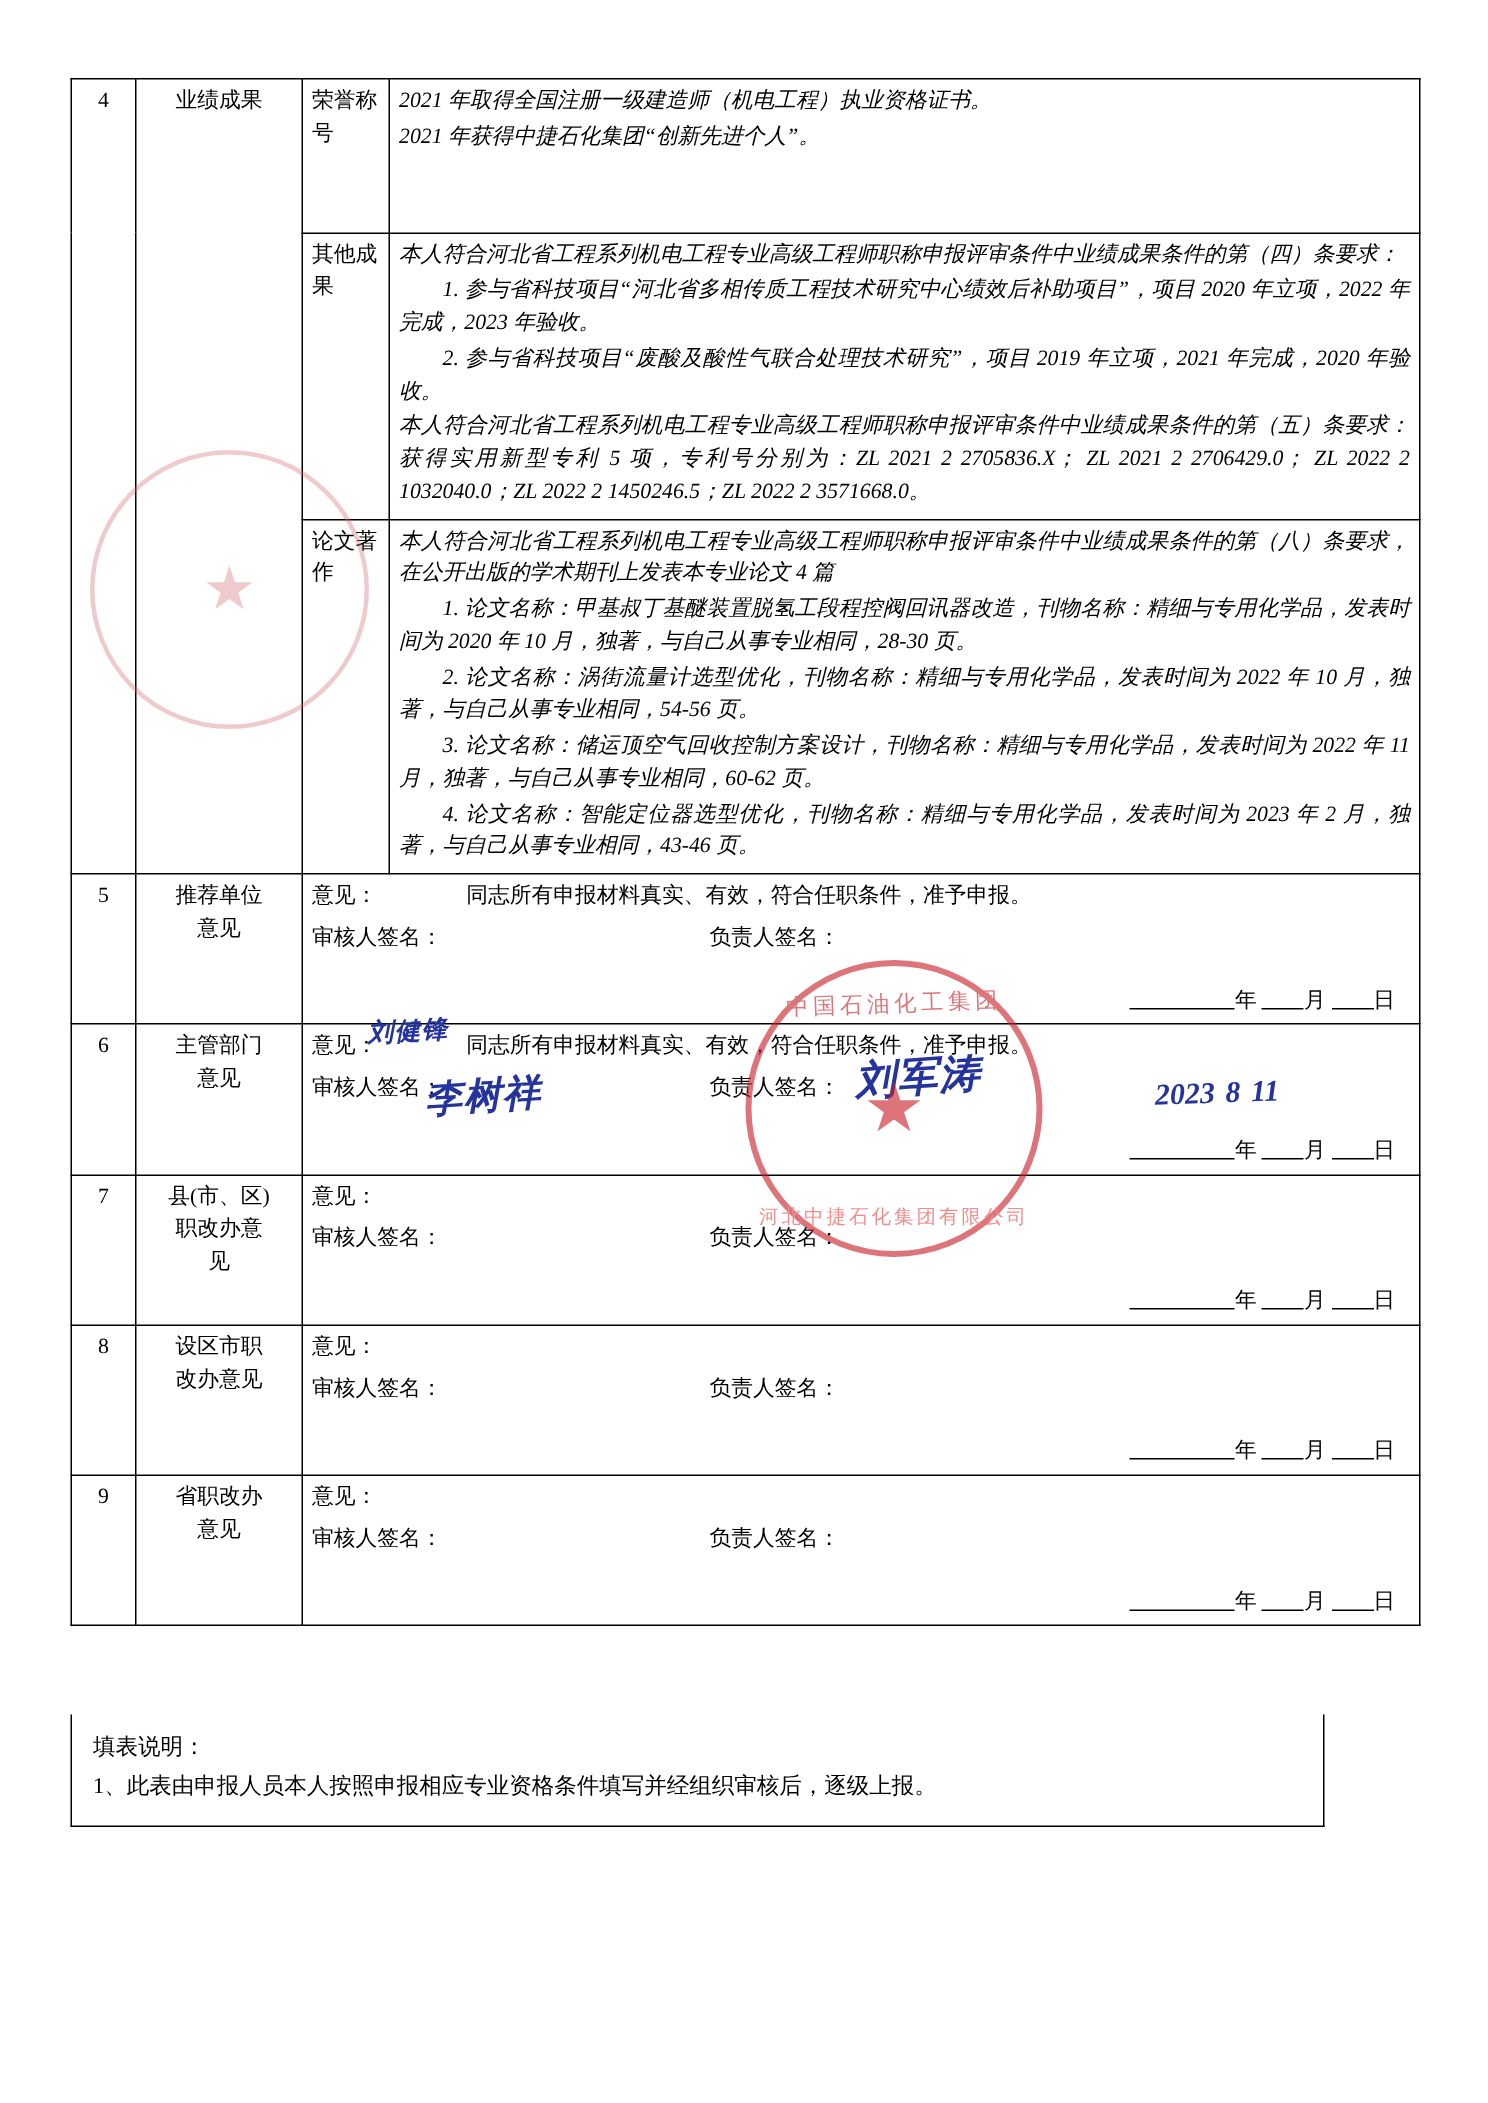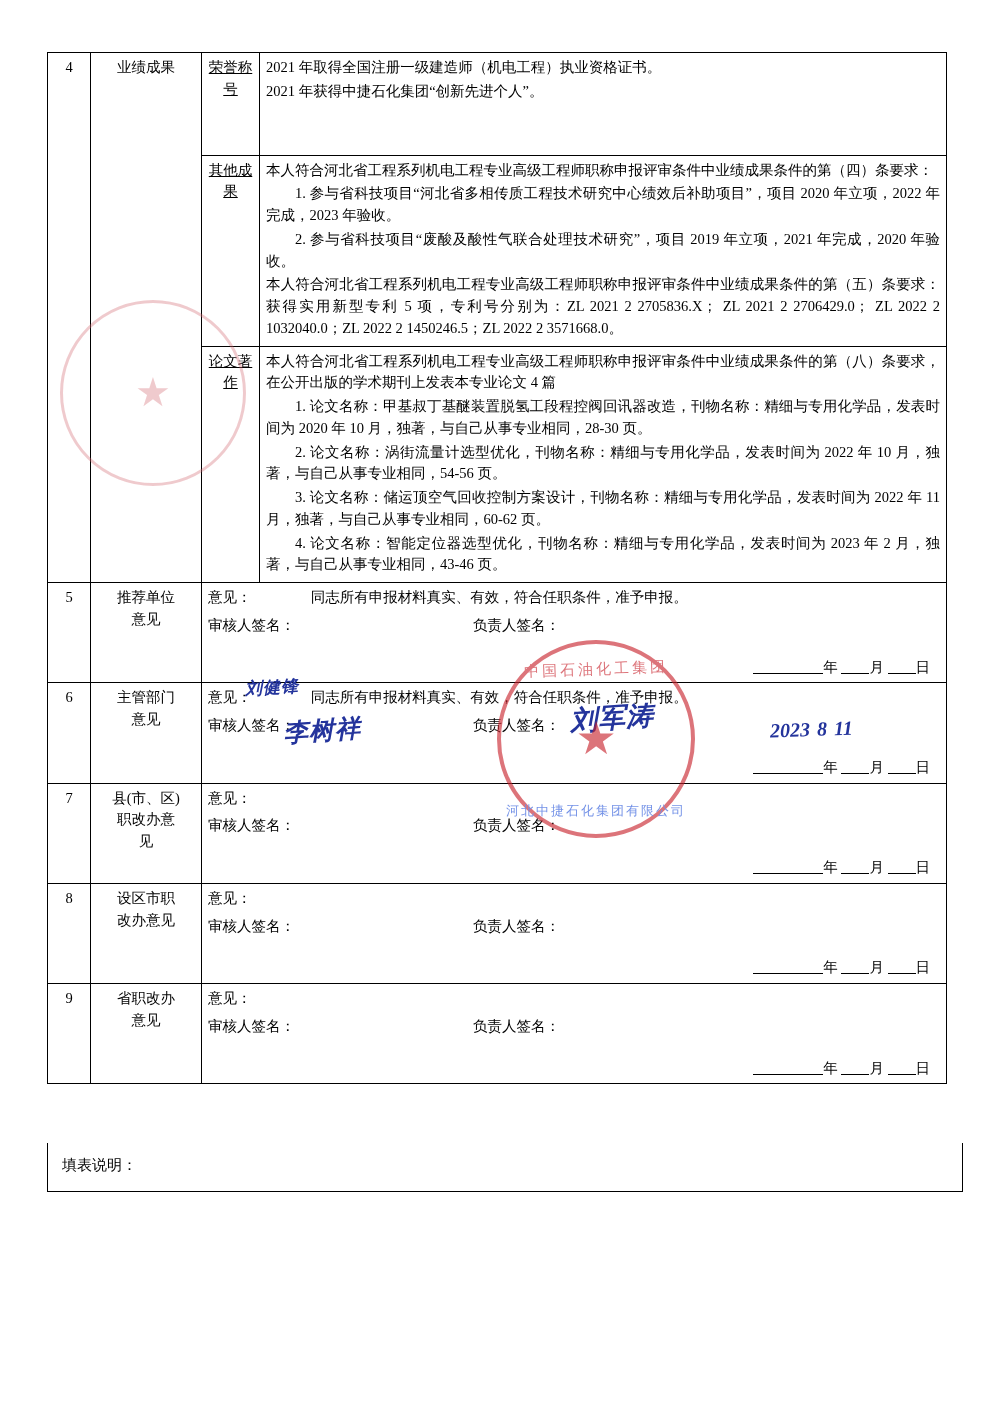--- a/index.html
+++ b/index.html
@@ -45,32 +45,31 @@
   }
   td.rowlabel {
     width: 98px;
     text-align: center;
     vertical-align: middle;
     font-size: 14.5px;
     line-height: 1.7;
   }
   td.sublabel {
     width: 45px;
-    text-align: center;
     vertical-align: middle;
     font-size: 14.5px;
     line-height: 1.35;
-    text-decoration: underline;
   }
   td.content {
     font-size: 14.5px;
   }
   .p {
     margin: 0 0 2px 0;
     text-align: justify;
+    font-style: italic;
   }
   .indent2 {
     text-indent: 2em;
   }
   
   .op-line1 {
     margin: 0 0 6px 0;
   }
   .op-sign-row {
     display: flex;
@@ -99,21 +98,21 @@
     display: inline-block;
     width: 28px;
     border-bottom: 1px solid #000;
     height: 1em;
     vertical-align: -2px;
   }
   .notes {
     position: absolute;
     left: 47px;
     top: 1143px;
-    width: 916px;
+    width: 836px;
     border: 1px solid #000;
     border-top: none;
     box-sizing: border-box;
     padding: 10px 14px 12px 14px;
     font-size: 15px;
     line-height: 1.72;
   }
   .notes .nt { margin: 0; }
   b { font-weight: bold; }
 
@@ -182,21 +181,21 @@
     color: #c8202a;
     font-size: 15px;
     letter-spacing: 3px;
     transform: rotate(-2deg);
   }
   .stamp .arc-bottom {
     position: absolute;
     left: 0; bottom: 14px;
     width: 100%;
     text-align: center;
-    color: #1d4ed8;
+    color: #ef4444;
     font-size: 13px;
     letter-spacing: 2px;
   }
   .stamp2 {
     position: absolute;
     left: 60px;
     top: 300px;
     width: 180px;
     height: 180px;
     border: 3px solid #d46a72;
@@ -357,20 +356,21 @@
           <span class="date-blank-sm"></span><span>月</span>
           <span class="date-blank-sm"></span><span>日</span>
         </div>
       </td>
     </tr>
   </tbody>
     </table>
 
   <div class="notes">
     <p class="nt">填表说明：</p>
+    <p class="nt">1、此表由申报人员本人按照申报相应专业资格条件填写并经组织审核后，逐级上报。</p>
   </div>
 
   <div class="stamp2">
     <div class="star">★</div>
   </div>
 
   <div class="hw hw-blue hw-sm">刘健锋</div>
   <div class="hw hw-blue hw-name1">李树祥</div>
   <div class="hw hw-blue hw-name2">刘军涛</div>
   <div class="hw hw-date">

